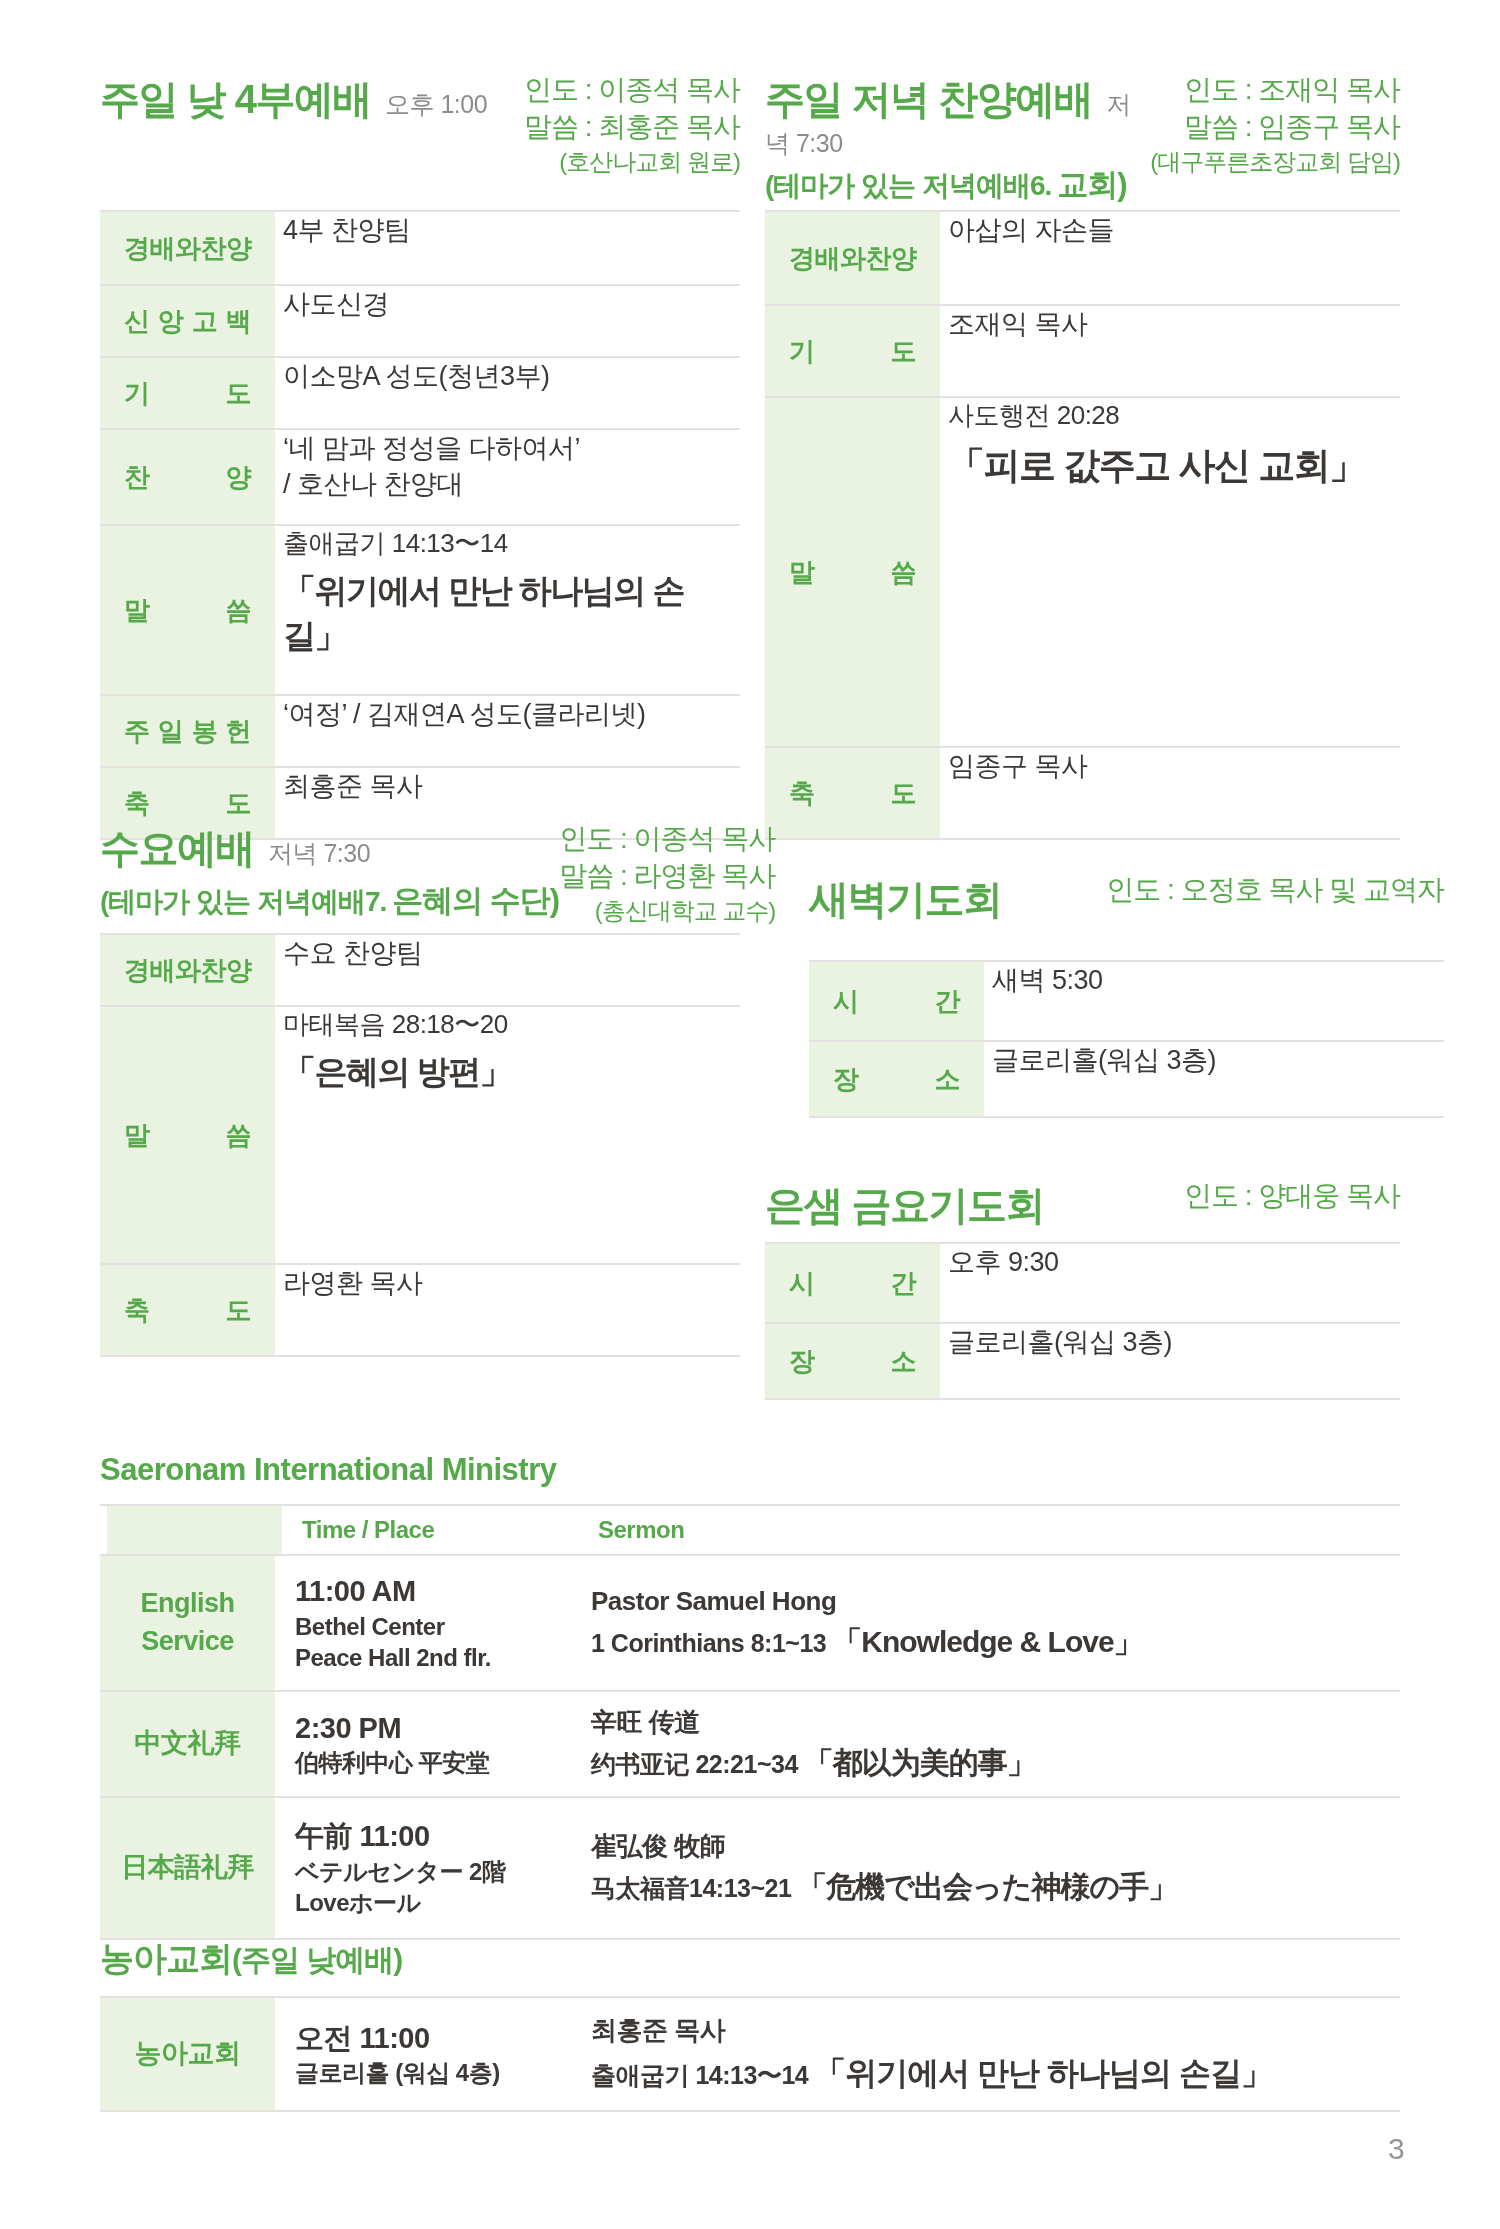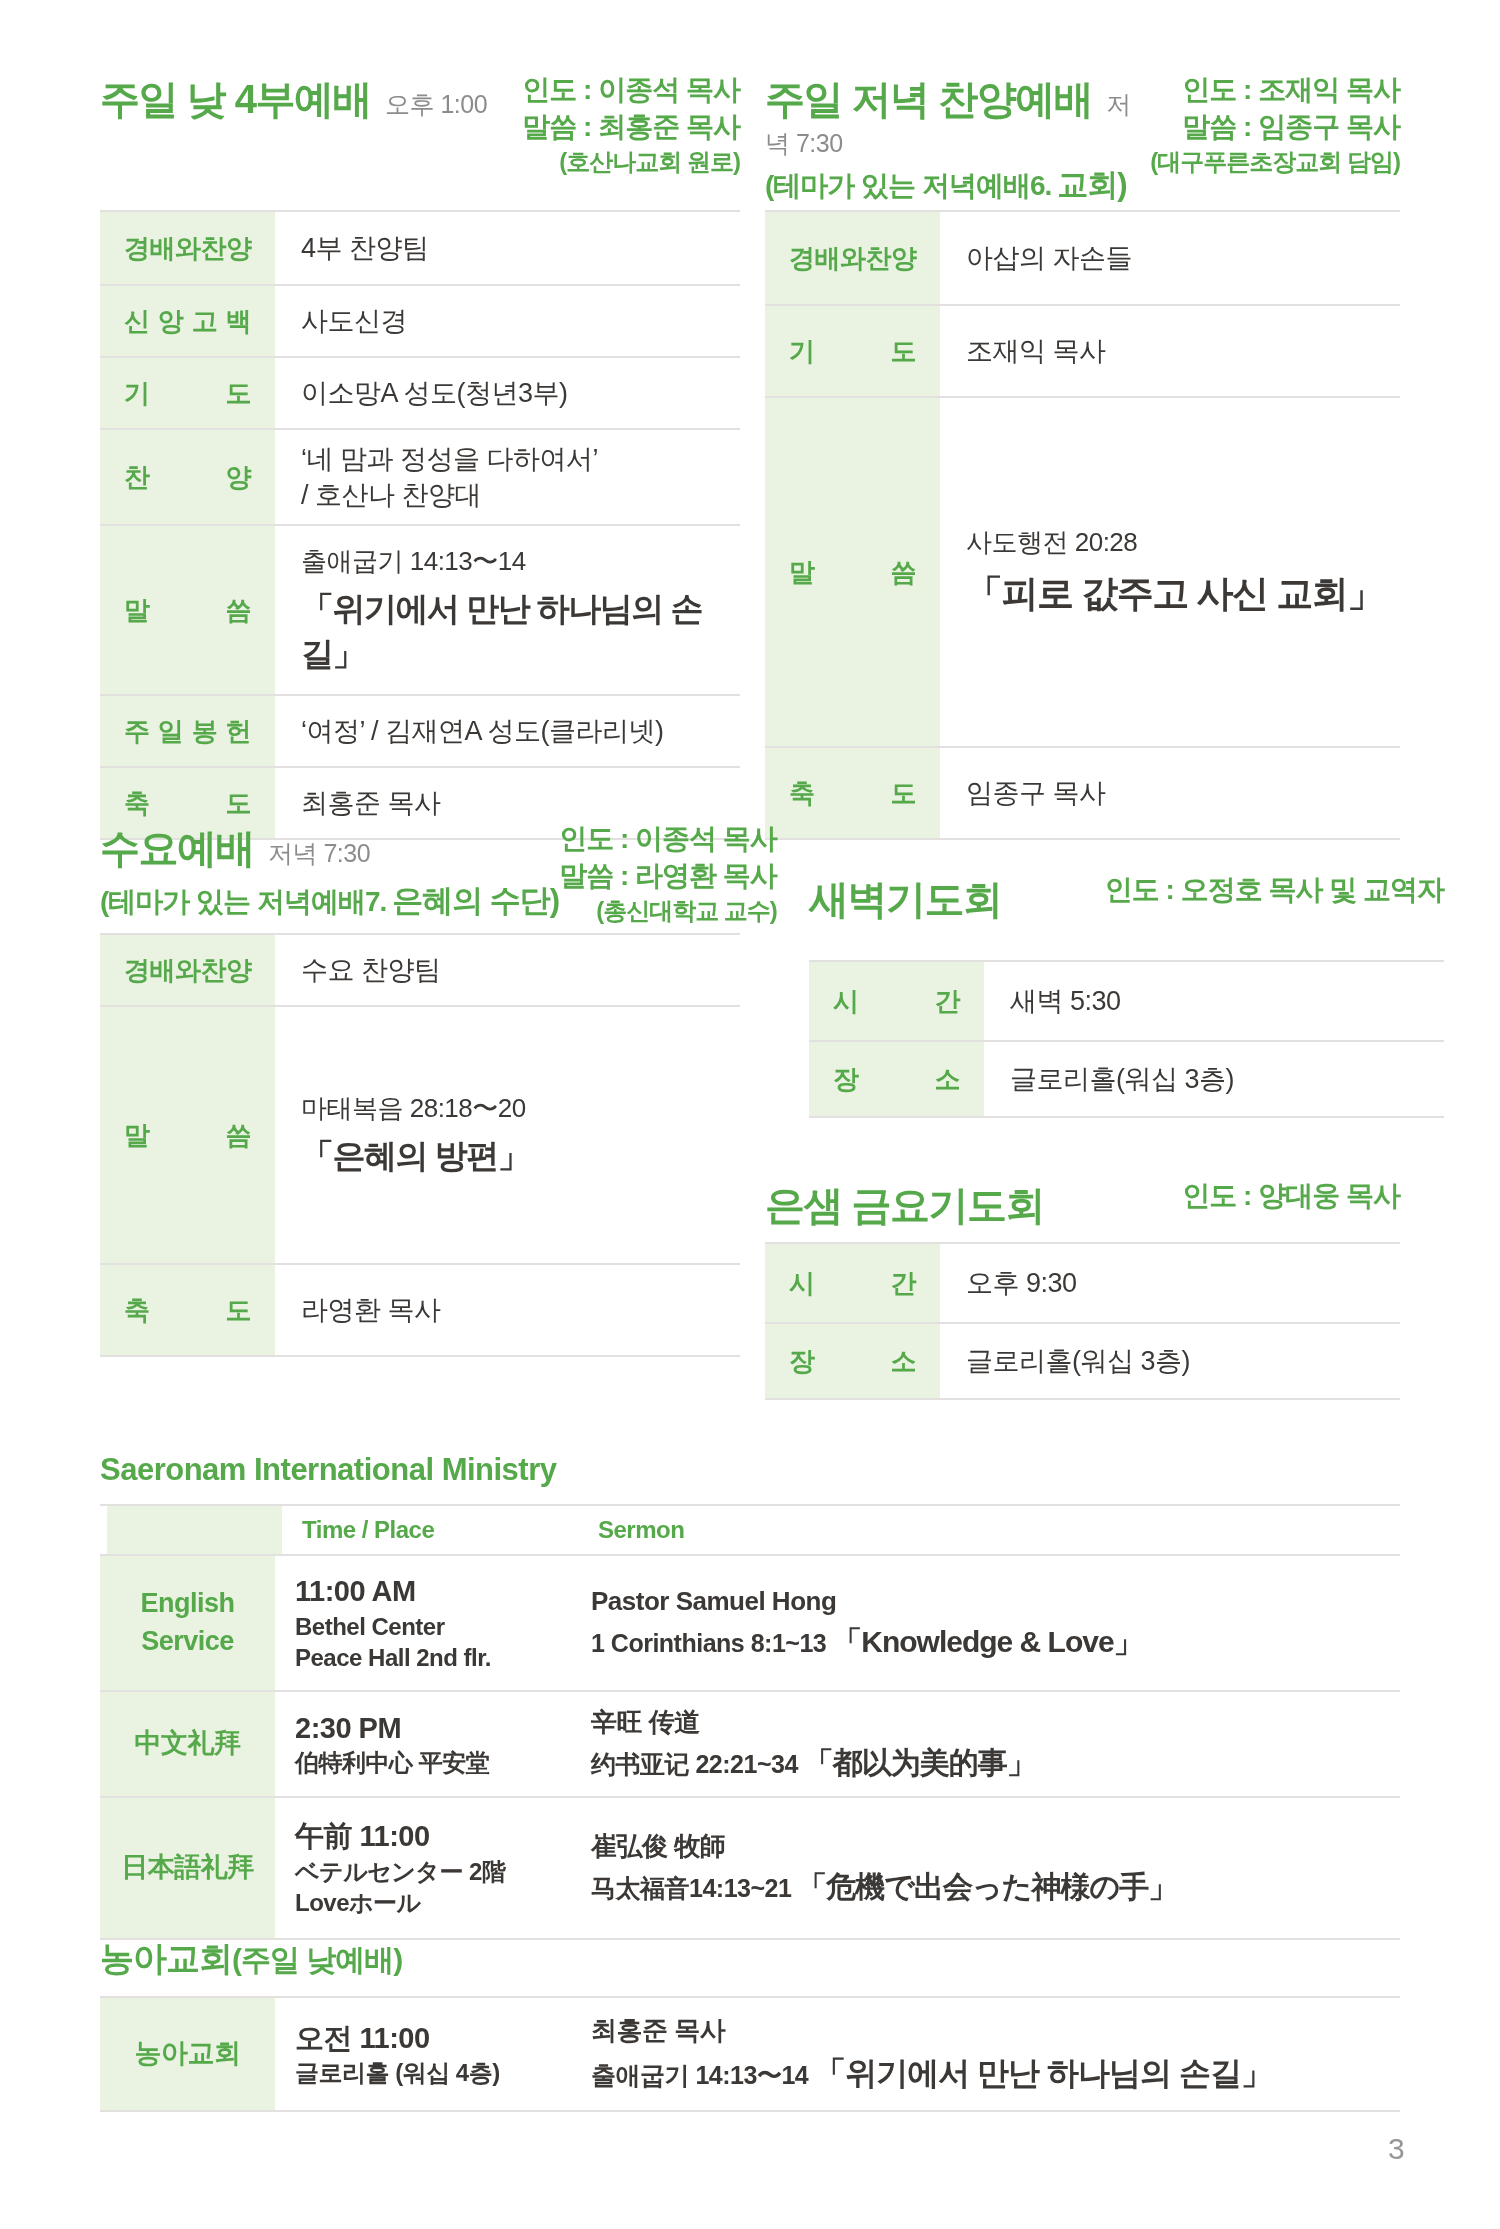--- a/index.html
+++ b/index.html
@@ -16,36 +16,36 @@
     font-family:"Liberation Sans","DejaVu Sans",sans-serif;
     color:var(--text);
   }
   .sec{position:absolute;}
   
   .hdr{display:flex;justify-content:space-between;align-items:flex-start;}
   .title{font-size:40px;font-weight:bold;color:var(--green);letter-spacing:-1.5px;white-space:nowrap;}
   .time{font-size:25px;color:var(--gray);font-weight:normal;letter-spacing:-0.5px;margin-left:14px;}
   .subtitle{font-size:28px;font-weight:bold;color:var(--green);letter-spacing:-1px;margin-top:4px;white-space:nowrap;}
   .subtitle .em{font-size:31px;margin-left:6px;}
-  .info{text-align:right;color:var(--green);font-size:28px;font-weight:bold;line-height:1.32;letter-spacing:-1px;white-space:nowrap;}
+  .info{text-align:right;color:var(--green);font-size:28px;font-weight:normal;line-height:1.32;letter-spacing:-1px;white-space:nowrap;}
   .info .note{font-size:24px;}
   
   .table{border-top:2px solid var(--line);border-bottom:2px solid var(--line);background:#fff;}
   .trow{display:flex;}
   .trow + .trow{border-top:2px solid var(--line);}
   .tlabel{
     width:175px;flex-shrink:0;background:var(--label-bg);
     display:flex;align-items:center;padding:0 24px;
     color:var(--green);font-size:26px;font-weight:bold;letter-spacing:-0.5px;
   }
   .tlabel.center{justify-content:center;text-align:center;padding:0 10px;line-height:1.4;}
   .spread{display:flex;justify-content:space-between;width:100%;}
   .tval{
-    flex:1;display:flex;flex-direction:column;justify-content:center;
-    padding-left:26px;font-size:27px;letter-spacing:-0.5px;line-height:1.35;color:var(--text);
+    flex:1;display:flex;flex-direction:column;justify-content:flex-start;
+    padding-left:8px;font-size:27px;letter-spacing:-0.5px;line-height:1.35;color:var(--text);
   }
   .scripture{font-size:26px;}
   .sermon{font-size:33px;font-weight:bold;letter-spacing:-1.5px;margin-top:8px;}
   .sermon.big{font-size:37px;}
   
   .r48{height:48px;padding-left:7px;}.r70{height:70px;}.r72{height:72px;}.r76{height:76px;}.r78{height:78px;}
   .r92{height:92px;}.r96{height:96px;}.r112{height:112px;}.r136{height:136px;}.r94{height:106px;}
   .r142{height:142px;}.r170{height:170px;}.r258{height:258px;}.r350{height:350px;}
   
   .hdr-h138{height:138px;}

